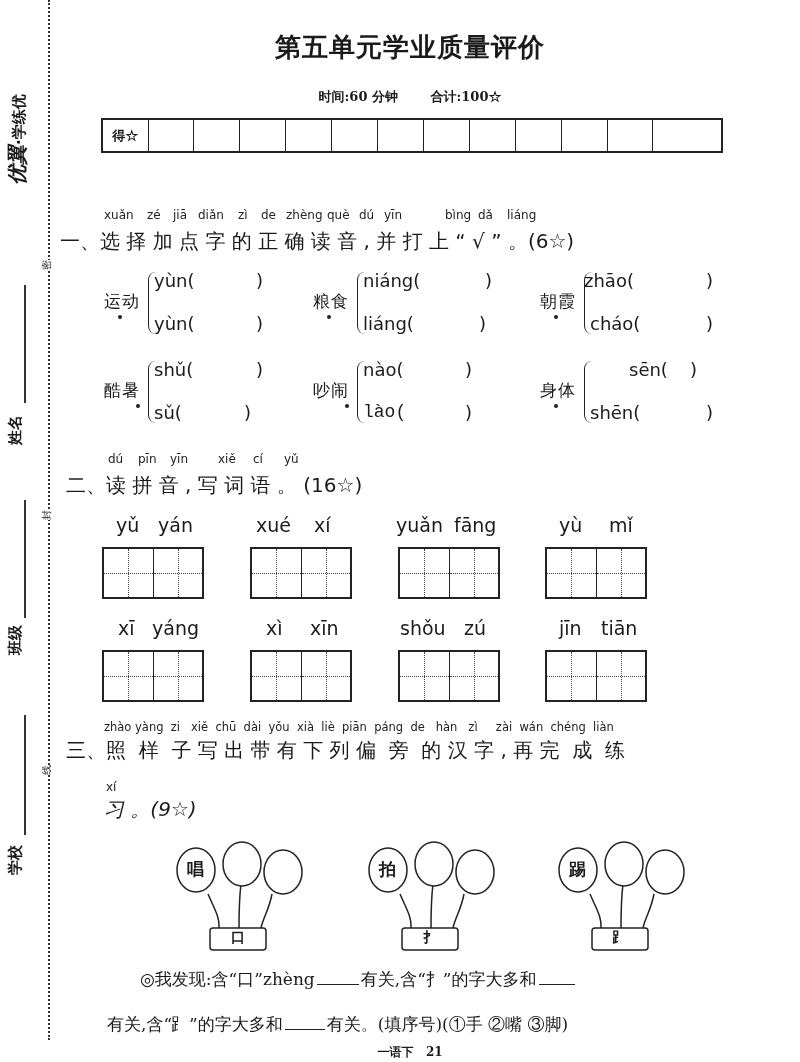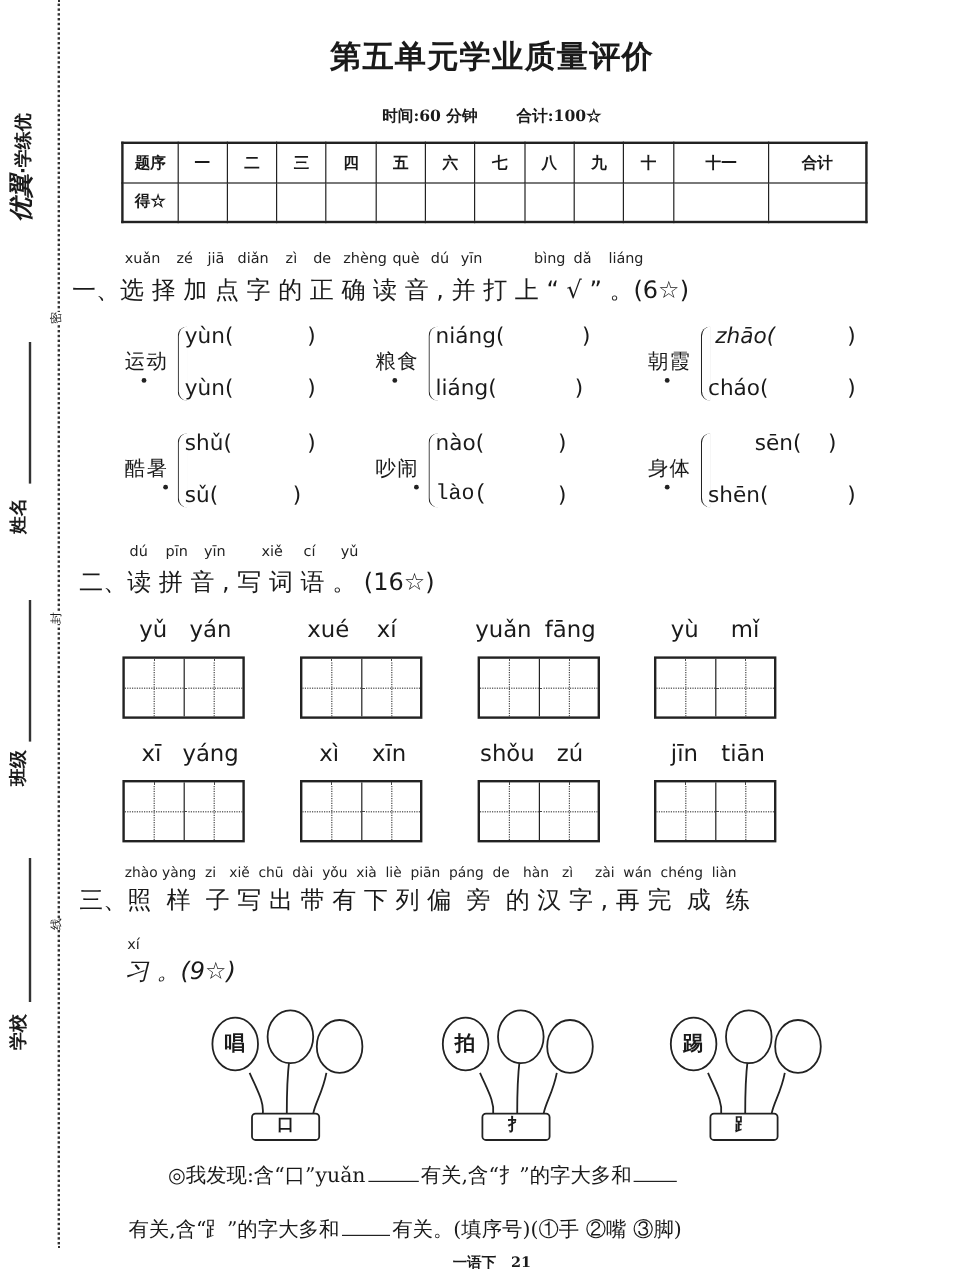--- a/index.html
+++ b/index.html
@@ -81,35 +81,20 @@
 </div>
 
 <div class="title">第五单元学业质量评价</div>
 <div class="meta">
   <span>时间:60 分钟</span>
   <span>合计:100☆</span>
 </div>
 
 <table class="score">
   <tbody>
-      <tr>
-    <td class="first">题序</td>
-    <td>一</td>
-    <td>二</td>
-    <td>三</td>
-    <td>四</td>
-    <td>五</td>
-    <td>六</td>
-    <td>七</td>
-    <td>八</td>
-    <td>九</td>
-    <td>十</td>
-    <td>十一</td>
-    <td>合计</td>
-  </tr>
   <tr>
     <td class="first">得☆</td>
     <td></td>
     <td></td>
     <td></td>
     <td></td>
     <td></td>
     <td></td>
     <td></td>
     <td></td>
@@ -153,21 +138,21 @@
   <div class="brace" style="left:44px;"></div>
   <div class="opt" style="left:50px;top:2px;">niáng(</div>
   <div class="paren-r" style="left:172px;top:2px;">)</div>
   <div class="opt" style="left:50px;top:45px;">liáng(</div>
   <div class="paren-r" style="left:166px;top:45px;">)</div>
 </div>
 <div class="q1" style="left:540px;top:268px;">
   <div class="word">朝霞</div>
   <div class="dot" style="left:14px;"></div>
   <div class="brace" style="left:44px;"></div>
-  <div class="opt" style="left:56px;top:2px;font-style:italic;">zhāo(</div>
+  <div class="opt" style="left:44px;top:2px;">zhāo(</div>
   <div class="paren-r" style="left:166px;top:2px;">)</div>
   <div class="opt" style="left:50px;top:45px;">cháo(</div>
   <div class="paren-r" style="left:166px;top:45px;">)</div>
 </div>
 
 <div class="q1" style="left:104px;top:357px;">
   <div class="word">酷暑</div>
   <div class="dot" style="left:32px;"></div>
   <div class="brace" style="left:44px;"></div>
   <div class="opt" style="left:50px;top:2px;">shǔ(</div>
@@ -331,19 +316,19 @@
       <ellipse cx="67" cy="24" rx="19" ry="22"></ellipse>
       <ellipse cx="108" cy="32" rx="19" ry="22"></ellipse>
       <rect x="35" y="88" width="56" height="22" rx="3"></rect>
     </g>
   </svg>
   <div class="bchar" style="left:12px;top:18px;">踢</div>
   <div class="radical">⻊</div>
 </div>
 
 <div class="found" style="top:968px;left:140px;">
-  <span>◎我发现:含“口”yuǎn</span><span class="blank" style="width:42px;"></span><span>有关,含“扌”的字大多和</span><span class="blank" style="width:36px;"></span>
+  <span>◎我发现:含“口”zhèng</span><span class="blank" style="width:42px;"></span><span>有关,含“扌”的字大多和</span><span class="blank" style="width:36px;"></span>
 </div>
 <div class="found" style="top:1013px;">
   <span>有关,含“⻊”的字大多和</span><span class="blank" style="width:40px;"></span><span>有关。(填序号)(①手   ②嘴   ③脚)</span>
 </div>
 
 <div class="footer" style="white-space:pre;">一语下   21</div>
 
 </body></html>

